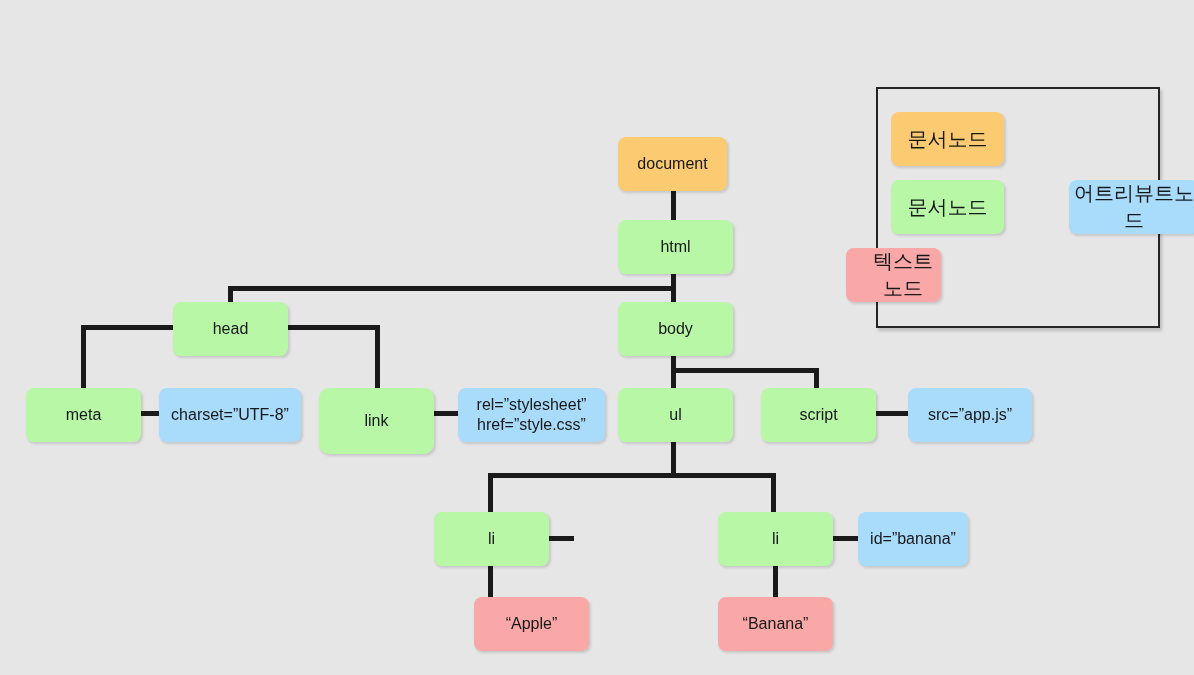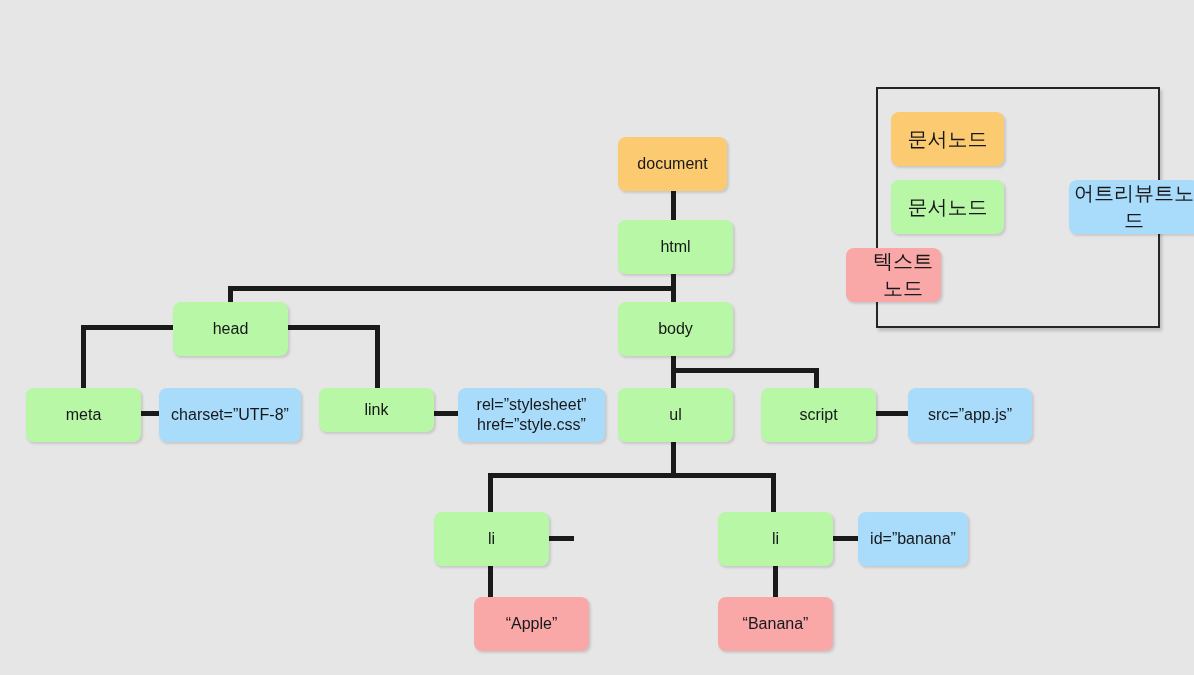--- a/index.html
+++ b/index.html
@@ -122,21 +122,21 @@
   <div class="node el-node" style="left:618px; top:220px; width:115px; height:54px;">html</div>
 
   <div class="node el-node" style="left:173px; top:302px; width:115px; height:54px;">head</div>
 
   <div class="node el-node" style="left:618px; top:302px; width:115px; height:54px;">body</div>
 
   <div class="node el-node" style="left:26px; top:388px; width:115px; height:54px;">meta</div>
 
   <div class="node attr-node" style="left:159px; top:388px; width:142px; height:54px;">charset=”UTF-8”</div>
 
-  <div class="node el-node" style="left:319px; top:388px; width:115px; height:44px;">link</div>
+  <div class="node el-node" style="left:319px; top:388px; width:115px; height:66px;border-radius:10px;">link</div>
 
   <div class="node attr-node" style="left:458px; top:388px; width:147px; height:54px;">rel=”stylesheet”
 href=”style.css”</div>
 
   <div class="node el-node" style="left:618px; top:388px; width:115px; height:54px;">ul</div>
 
   <div class="node el-node" style="left:761px; top:388px; width:115px; height:54px;">script</div>
 
   <div class="node attr-node" style="left:908px; top:388px; width:124px; height:54px;">src=”app.js”</div>
 

